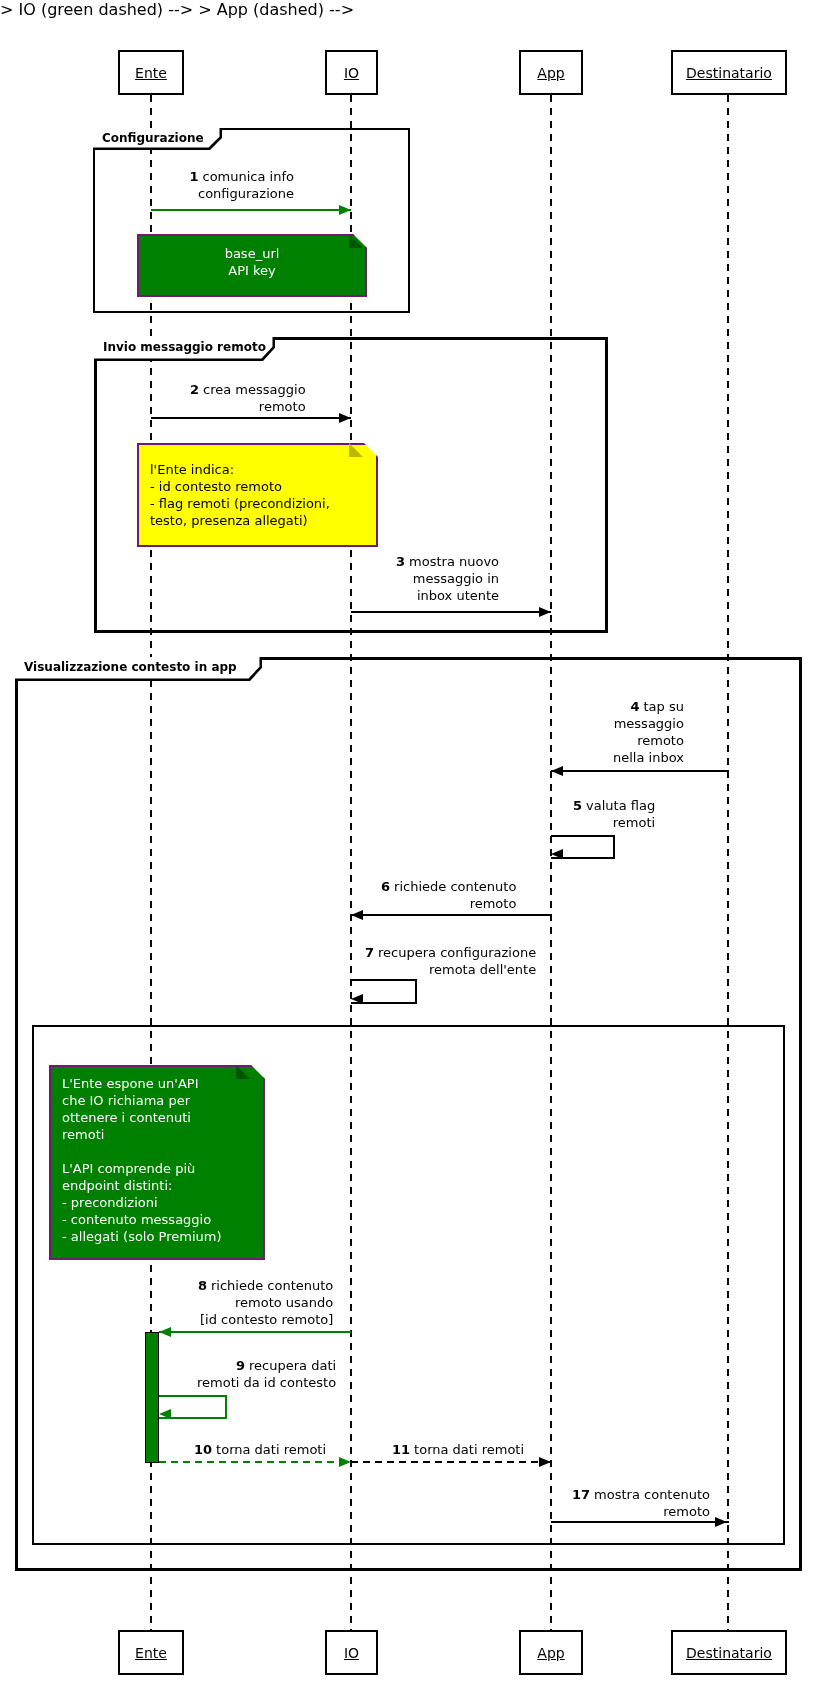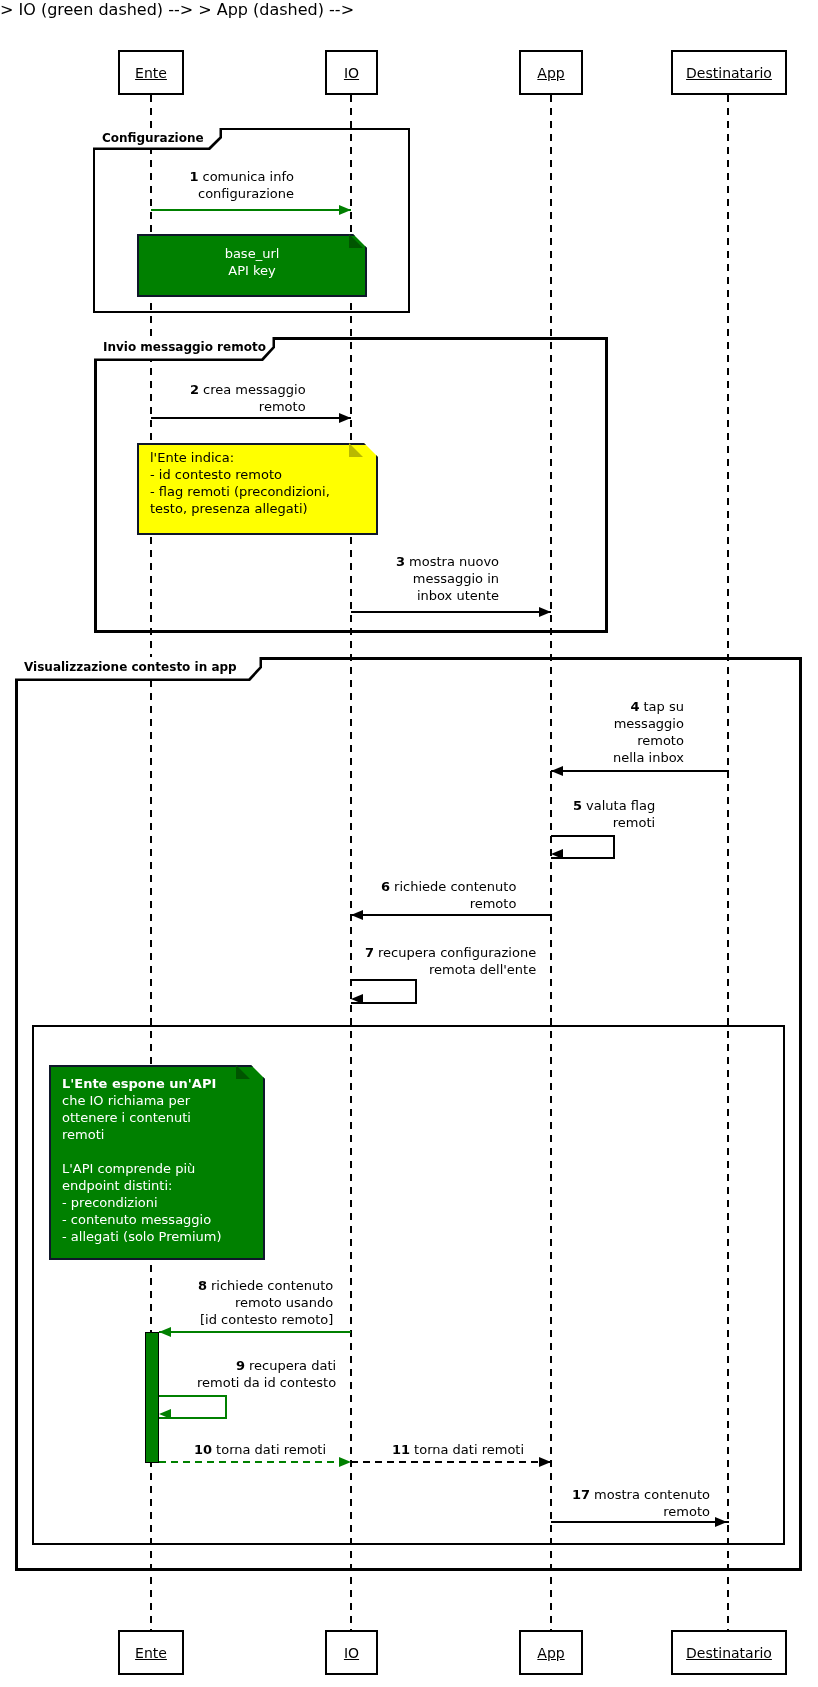--- a/index.html
+++ b/index.html
@@ -28,21 +28,21 @@
          background:repeating-linear-gradient(to right,#000 0 7px,transparent 7px 12px);}
   .adash.green{background:repeating-linear-gradient(to right,#008000 0 7px,transparent 7px 12px);}
   .head-r{position:absolute;width:0;height:0;border-top:5px solid transparent;
           border-bottom:5px solid transparent;border-left:12px solid #000;z-index:5;}
   .head-l{position:absolute;width:0;height:0;border-top:5px solid transparent;
           border-bottom:5px solid transparent;border-right:12px solid #000;z-index:5;}
   .head-r.green{border-left-color:#008000;}
   .head-l.green{border-right-color:#008000;}
   .selfbox{position:absolute;border:2px solid #000;border-left:none;background:transparent;z-index:4;}
   .selfbox.green{border-color:#008000;}
-  .note{position:absolute;border:2px solid #0f172a;z-index:5;font-size:13px;
+  .note{position:absolute;border:2px solid #701a75;z-index:5;font-size:13px;
         clip-path:polygon(0 0,calc(100% - 14px) 0,100% 14px,100% 100%,0 100%);}
   .note.green{background:#008000;color:#fff;}
   .note.yellow{background:#FFFF00;color:#000;}
   .fold{position:absolute;top:0;right:0;width:14px;height:14px;z-index:6;
         clip-path:polygon(0 0,100% 100%,0 100%);}
   .fold.green{background:#005500;}
   .fold.yellow{background:#b9b900;}
   .nl{height:17px;line-height:17px;white-space:nowrap;}
   .activation{position:absolute;width:12px;background:#008000;border:1px solid #000;z-index:4;}
 </style>
@@ -110,21 +110,21 @@
 
   
   <div class="msg" style="left:190px;top:381px">
     <div class="ml"><b class="mn">2</b><span>crea messaggio</span></div>
     <div class="ml ind"><span>remoto</span></div>
   </div>
   <div class="aline" style="left:151px;top:417px;width:200px"></div>
   <div class="head-r" style="left:339px;top:413px"></div>
 
   
-  <div class="note yellow" style="left:137px;top:443px;width:226px;height:84px;padding:4px 0 0 11px">
+  <div class="note yellow" style="left:137px;top:443px;width:226px;height:84px;padding:16px 0 0 11px">
     <div class="nl">l'Ente indica:</div>
     <div class="nl">- id contesto remoto</div>
     <div class="nl">- flag remoti (precondizioni,</div>
     <div class="nl">testo, presenza allegati)</div>
   </div>
   <div class="fold yellow" style="left:349px;top:443px"></div>
 
   
   <div class="msg" style="left:396px;top:553px">
     <div class="ml"><b class="mn">3</b><span>mostra nuovo</span></div>
@@ -163,21 +163,21 @@
   
   <div class="msg" style="left:365px;top:944px">
     <div class="ml"><b class="mn">7</b><span>recupera configurazione</span></div>
     <div class="ml ind"><span>remota dell'ente</span></div>
   </div>
   <div class="selfbox" style="left:351px;top:979px;width:64px;height:21px"></div>
   <div class="head-l" style="left:351px;top:994px"></div>
 
   
   <div class="note green" style="left:49px;top:1065px;width:201px;height:183px;padding:8px 0 0 11px">
-    <div class="nl" style="font-weight:bold">L'Ente espone un'API</div>
+    <div class="nl" style="font-weight:normal">L'Ente espone un'API</div>
     <div class="nl">che IO richiama per</div>
     <div class="nl">ottenere i contenuti</div>
     <div class="nl">remoti</div>
     <div class="nl"></div>
     <div class="nl">L'API comprende più</div>
     <div class="nl">endpoint distinti:</div>
     <div class="nl">- precondizioni</div>
     <div class="nl">- contenuto messaggio</div>
     <div class="nl">- allegati (solo Premium)</div>
   </div>

